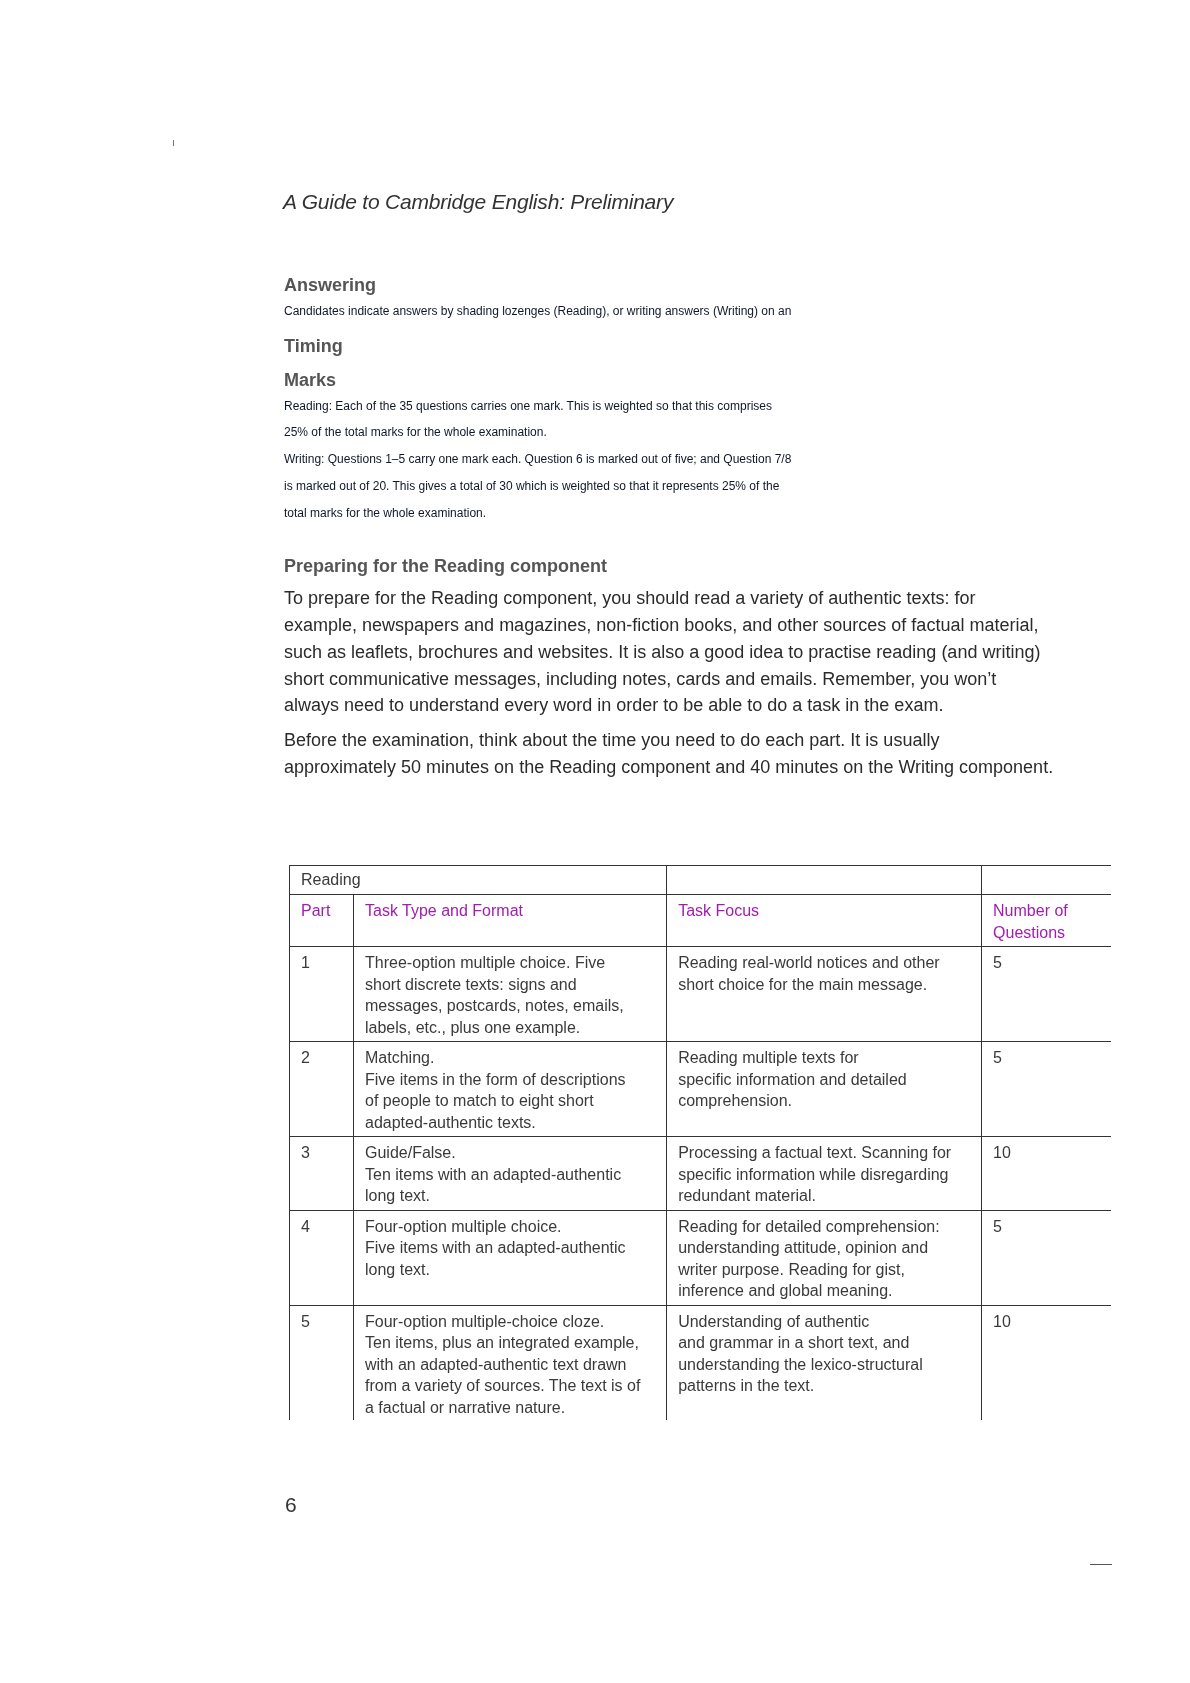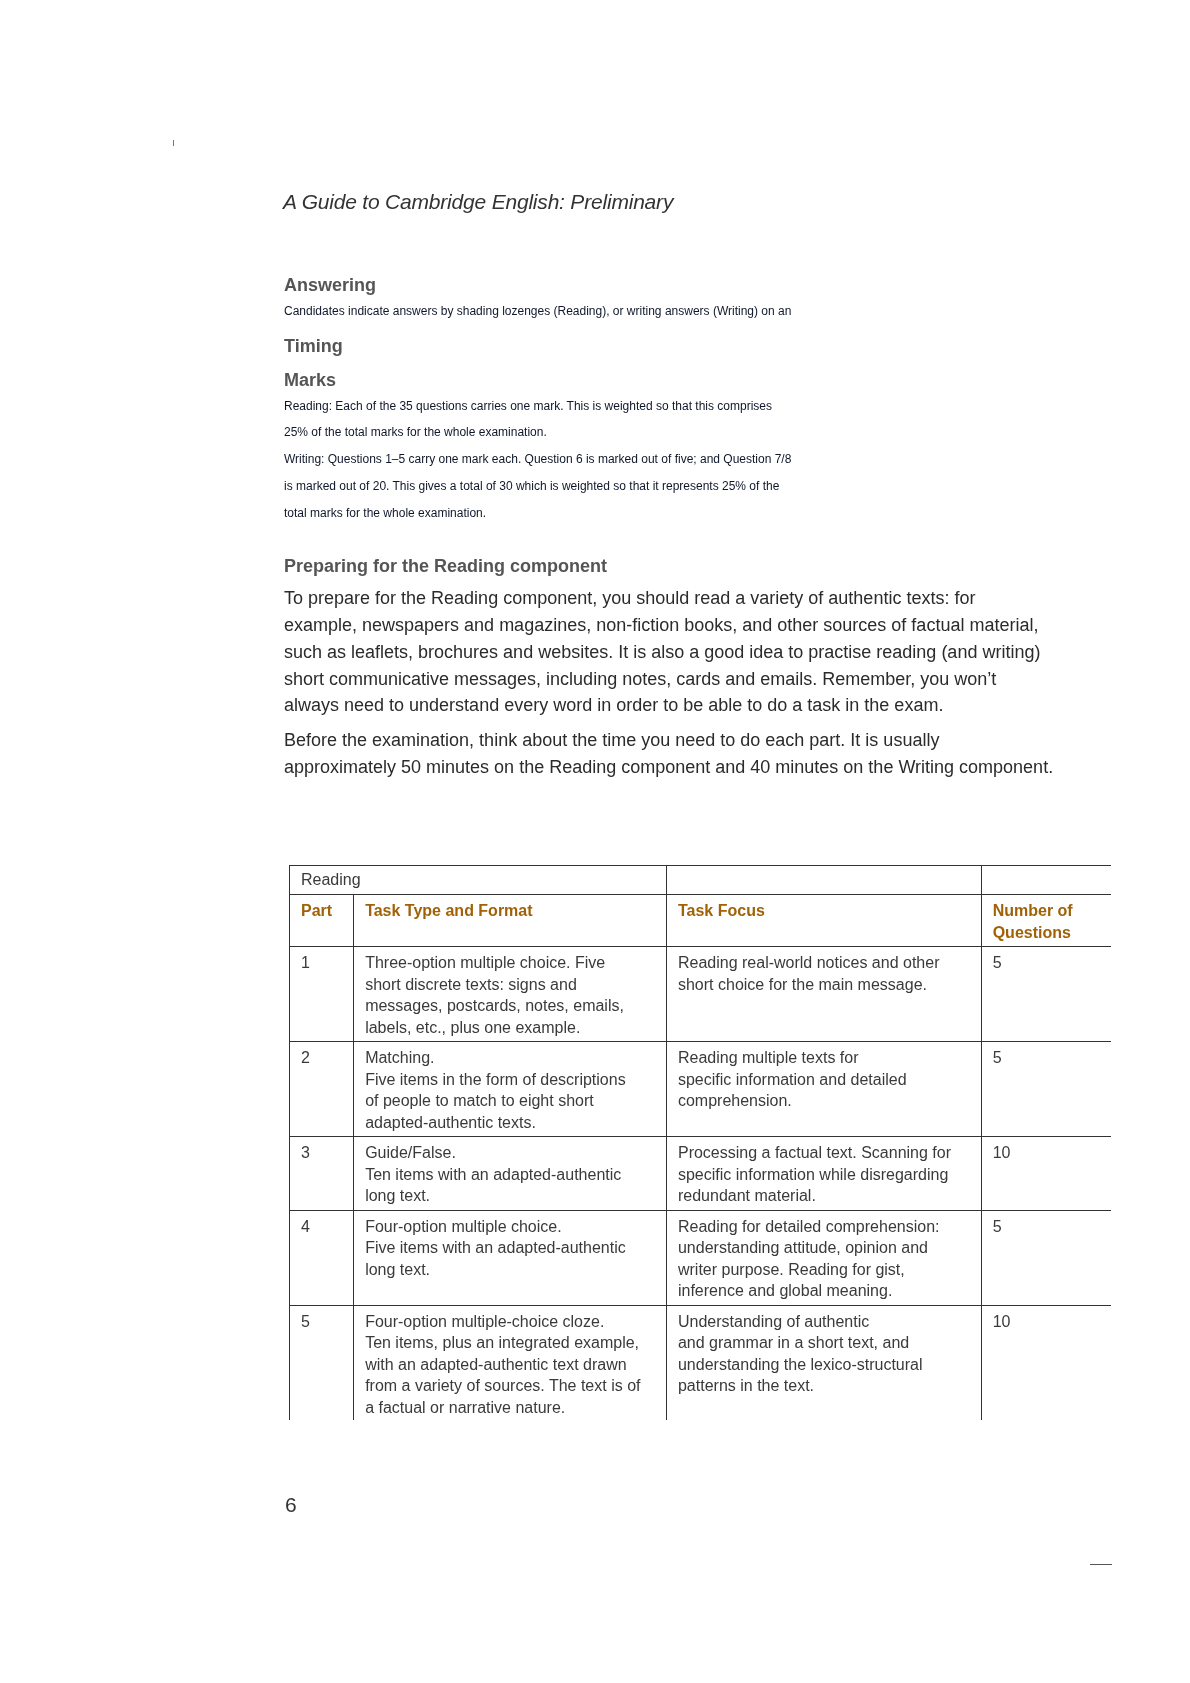--- a/index.html
+++ b/index.html
@@ -10,21 +10,21 @@
   .h { font-weight:bold; font-size:18px; color:#555; margin:0; line-height:26px; }
   .p { font-size:12px; line-height:26.7px; margin:0; color:#0f172a; }
   .sec { margin-bottom:8px; }
   .gap-big { height:22px; }
   .reading-h { font-weight:bold; font-size:18px; color:#555; margin:0 0 8px 0; }
   .para { font-size:18px; line-height:26.8px; margin:0 0 8px 0; white-space:nowrap; }
   table.rt { position:absolute; left:285px; top:865px; border-collapse:collapse; width:860px; font-size:16px; color:#3a3a3a; }
   .clip { position:absolute; left:280px; top:860px; width:831px; height:560px; overflow:hidden; }
   .clip table.rt { left:9px; top:5px; }
   .rt td { border:1px solid #333; vertical-align:top; padding:5px 11px 3px 11px; line-height:21.5px; }
-  .rt .hd td { font-weight:bold; color:#a16207; }
+  .rt .hd td { font-weight:normal; color:#a21caf; }
   .rt td.part { width:42px; }
   .rt td.task { width:307px; }
   .rt td.focus { width:307px; }
   .rt td.num { width:150px; }
   .rt .sect td { height:24px; padding-top:3px; padding-bottom:1px; }
   .pline { display:block; }
   .page-number { position:absolute; left:285px; top:1493px; font-size:21px; color:#333; }
   .margin-mark { position:absolute; left:173px; top:140px; width:1px; height:6px; background:#777; }
   .corner-mark { position:absolute; left:1090px; top:1564px; width:22px; height:1px; background:#555; }
 </style>

